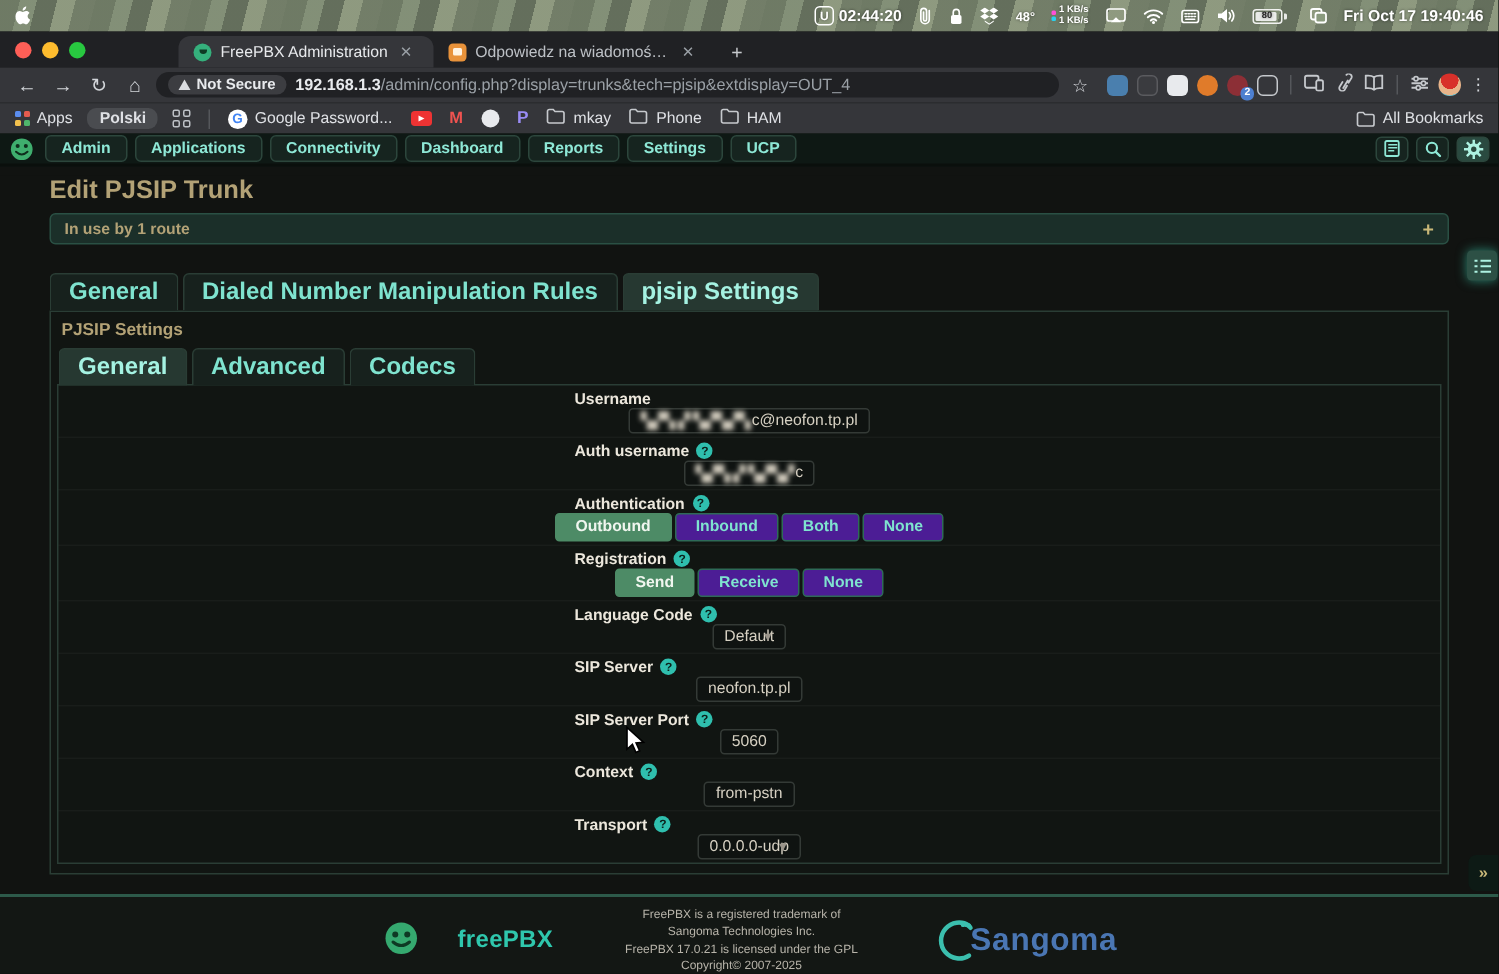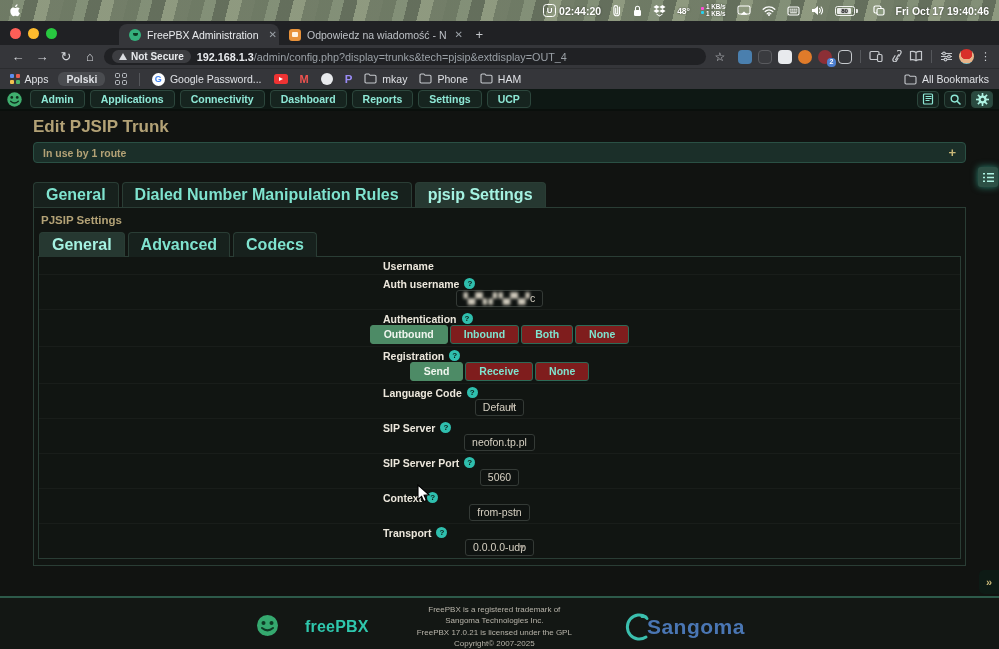--- a/index.html
+++ b/index.html
@@ -30,21 +30,21 @@
   .batt .fill { position:absolute; left:1px; top:1px; bottom:1px; width:80%; background:rgba(255,255,255,.85); border-radius:1px;}
   .batt .pct { position:absolute; inset:0; display:flex; align-items:center; justify-content:center; font-size:6.2px; color:#222; font-weight:bold;}
   .batt-nub { width:2px; height:4px; background:rgba(255,255,255,.85); border-radius:0 1px 1px 0; margin-right:4px;}
   .temp { font-size:8.5px; }
 
   
   .tabstrip { height:24px; background:#202124; display:flex; align-items:flex-end; padding:0 8px; }
   .lights { display:flex; gap:7px; align-items:center; height:100%; padding:0 10px 0 2px; }
   .light { width:11px; height:11px; border-radius:50%; }
   .tabs-wrap { display:flex; align-items:flex-end; height:100%; margin-left:52px; }
-  .ctab { display:flex; align-items:center; gap:6px; height:21px; padding:0 0 0 10px; max-width:188px; min-width:160px;
+  .ctab { display:flex; align-items:center; gap:6px; height:21px; padding:0 12px 0 10px; max-width:188px; min-width:160px;
     border-radius:8px 8px 0 0; color:#bdc1c6; font-size:10.5px; }
   .ctab.active { background:#35363a; color:#e8eaed; }
   .ctab .fav { width:12px; height:12px; border-radius:50%; flex:0 0 auto; display:flex; align-items:center; justify-content:center;}
   .fav.freepbx { background:#35b07c; }
   .fav.freepbx i{ width:5px;height:3px;border-radius:0 0 4px 4px;background:#0e3a24; display:block;}
   .fav.mail { background:#e8923a; border-radius:3px;}
   .fav.mail i{ width:6px;height:5px;background:#fff3e2;display:block;border-radius:1px;}
   .ctab .t { flex:1; white-space:nowrap; overflow:hidden; text-overflow:ellipsis; }
   .ctab .x { font-size:10px; color:#9aa0a6; padding:0 2px; border-radius:50%; }
   .newtab { width:17px; height:17px; border-radius:50%; color:#c6c9cd; font-size:13px; display:flex; align-items:center;
@@ -116,21 +116,21 @@
     color:#ece7dc; font-size:10.5px; font-weight:bold; }
   .help { width:11px; height:11px; border-radius:50%; background:#2fbfae; color:#0c1f1a; font-size:8px; font-weight:bold;
     display:inline-flex; align-items:center; justify-content:center; }
   .fctrl { flex:1; }
   .tinput { width:100%; height:17px; background:#0f1311; border:1px solid #343a36; border-radius:3px;
     display:flex; align-items:center; padding:0 7px; color:#d6d0c2; font-size:10.5px; position:relative; }
   .redact { filter:blur(1.6px); color:#d0cabc; margin-right:1px; letter-spacing:-.5px;}
   .redact.dim { color:#57534a; }
   .caret { position:absolute; right:7px; color:#9a948a; font-size:8.5px; }
   .bgroup { display:flex; gap:2px; }
-  .optbtn { padding:2.5px 13px; background:#7f1d1d; border:1px solid #2e6a57; border-radius:3px;
+  .optbtn { padding:2.5px 13px; background:#4c1d95; border:1px solid #2e6a57; border-radius:3px;
     color:#7fe3cf; font-size:10.5px; font-weight:bold; }
   .optbtn.sel { background:#4d8b66; border-color:#4d8b66; color:#f0f6ef; }
 
   .actionbar { position:absolute; right:0; bottom:2px; height:24px; background:#0d1a15; border-radius:5px 0 0 5px;
     display:flex; align-items:center; gap:5px; padding:0 6px 0 7px; }
   .actionbar .chev { color:#c9b878; font-size:11px; font-weight:bold; margin-right:1px; }
   .abtn { padding:2.5px 11px; background:#15342a; border:1px solid #3a8a70; border-radius:3px;
     color:#8fe8d4; font-size:10.5px; font-weight:bold; }
 
   .cursor { position:absolute; left:417px; top:367px; pointer-events:none; }
@@ -427,20 +427,26 @@
     <div class="subtabs" id="sub-tabs">
         <span class="ttab active">General</span>
         <span class="ttab">Advanced</span>
         <span class="ttab">Codecs</span>
       </div>
     <div class="form-box" id="pjsip-form">
         <div class="frow">
           <div class="flabel">
             <span>Username</span>
           </div>
+          <div class="fctrl">
+            <div class="tinput">
+              <span class="redact">▚▞▚ ▞ ▚▞▚▞▚</span>
+              <span>c@neofon.tp.pl</span>
+            </div>
+          </div>
         </div>
         <div class="frow">
           <div class="flabel">
             <span>Auth username</span>
             <span class="help">?</span>
           </div>
           <div class="fctrl">
             <div class="tinput">
               <span class="redact">▚▞▚ ▞ ▚▞▚▞</span>
               <span>c</span>

